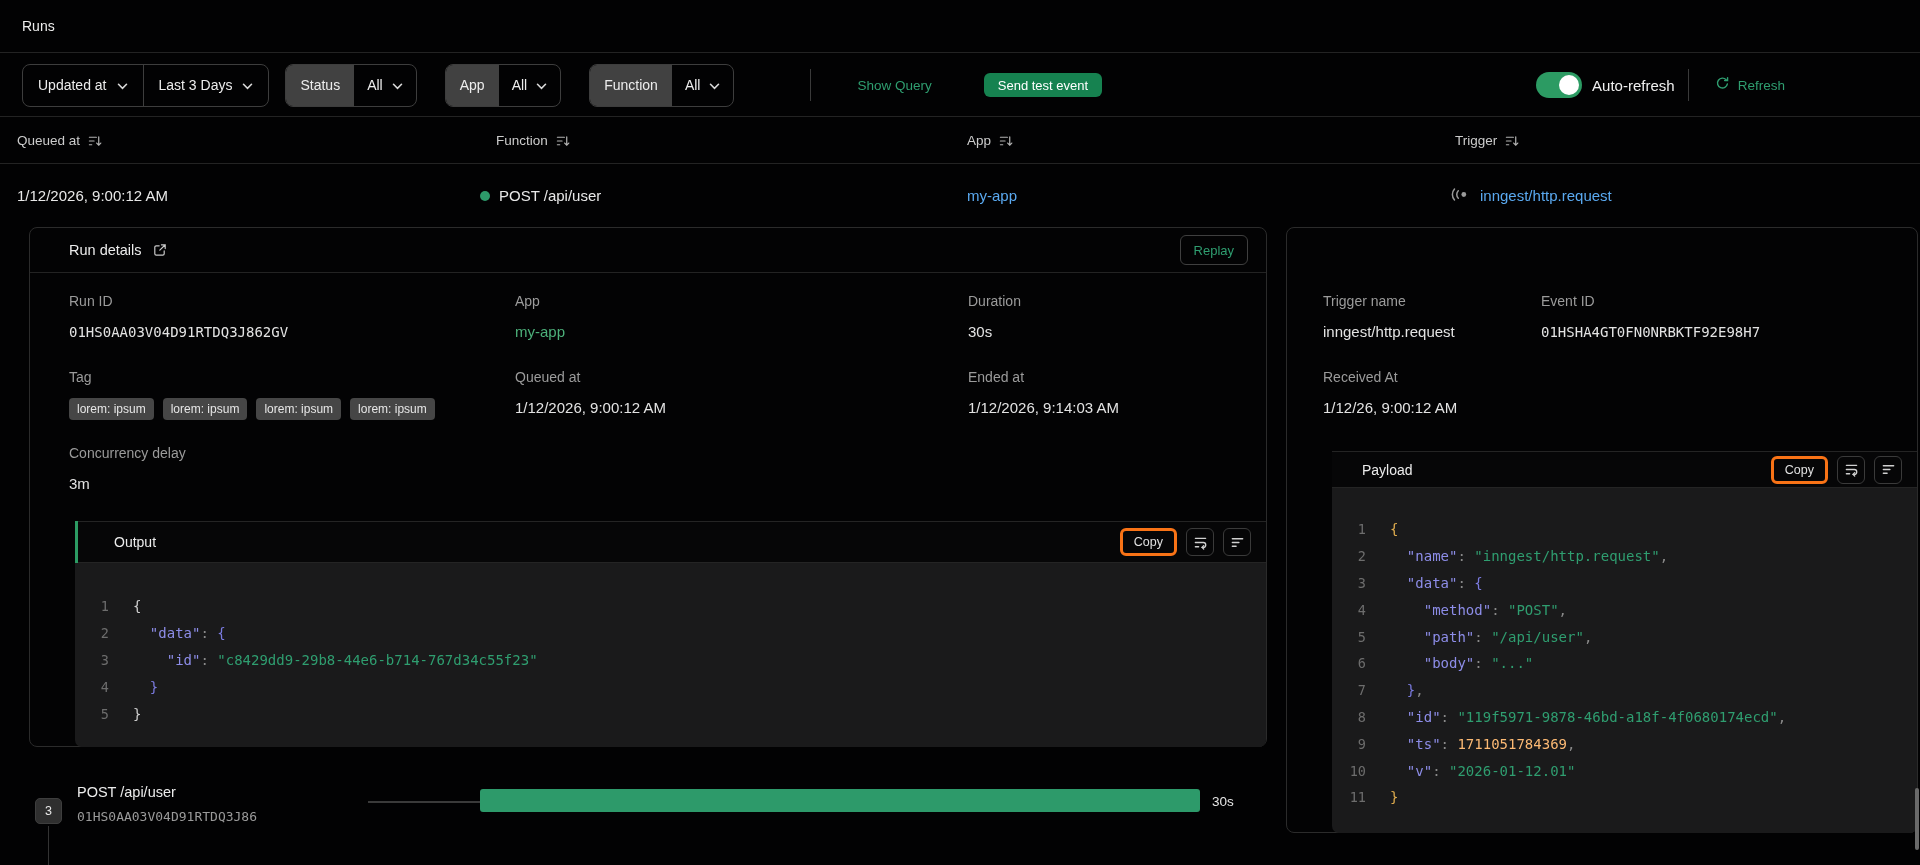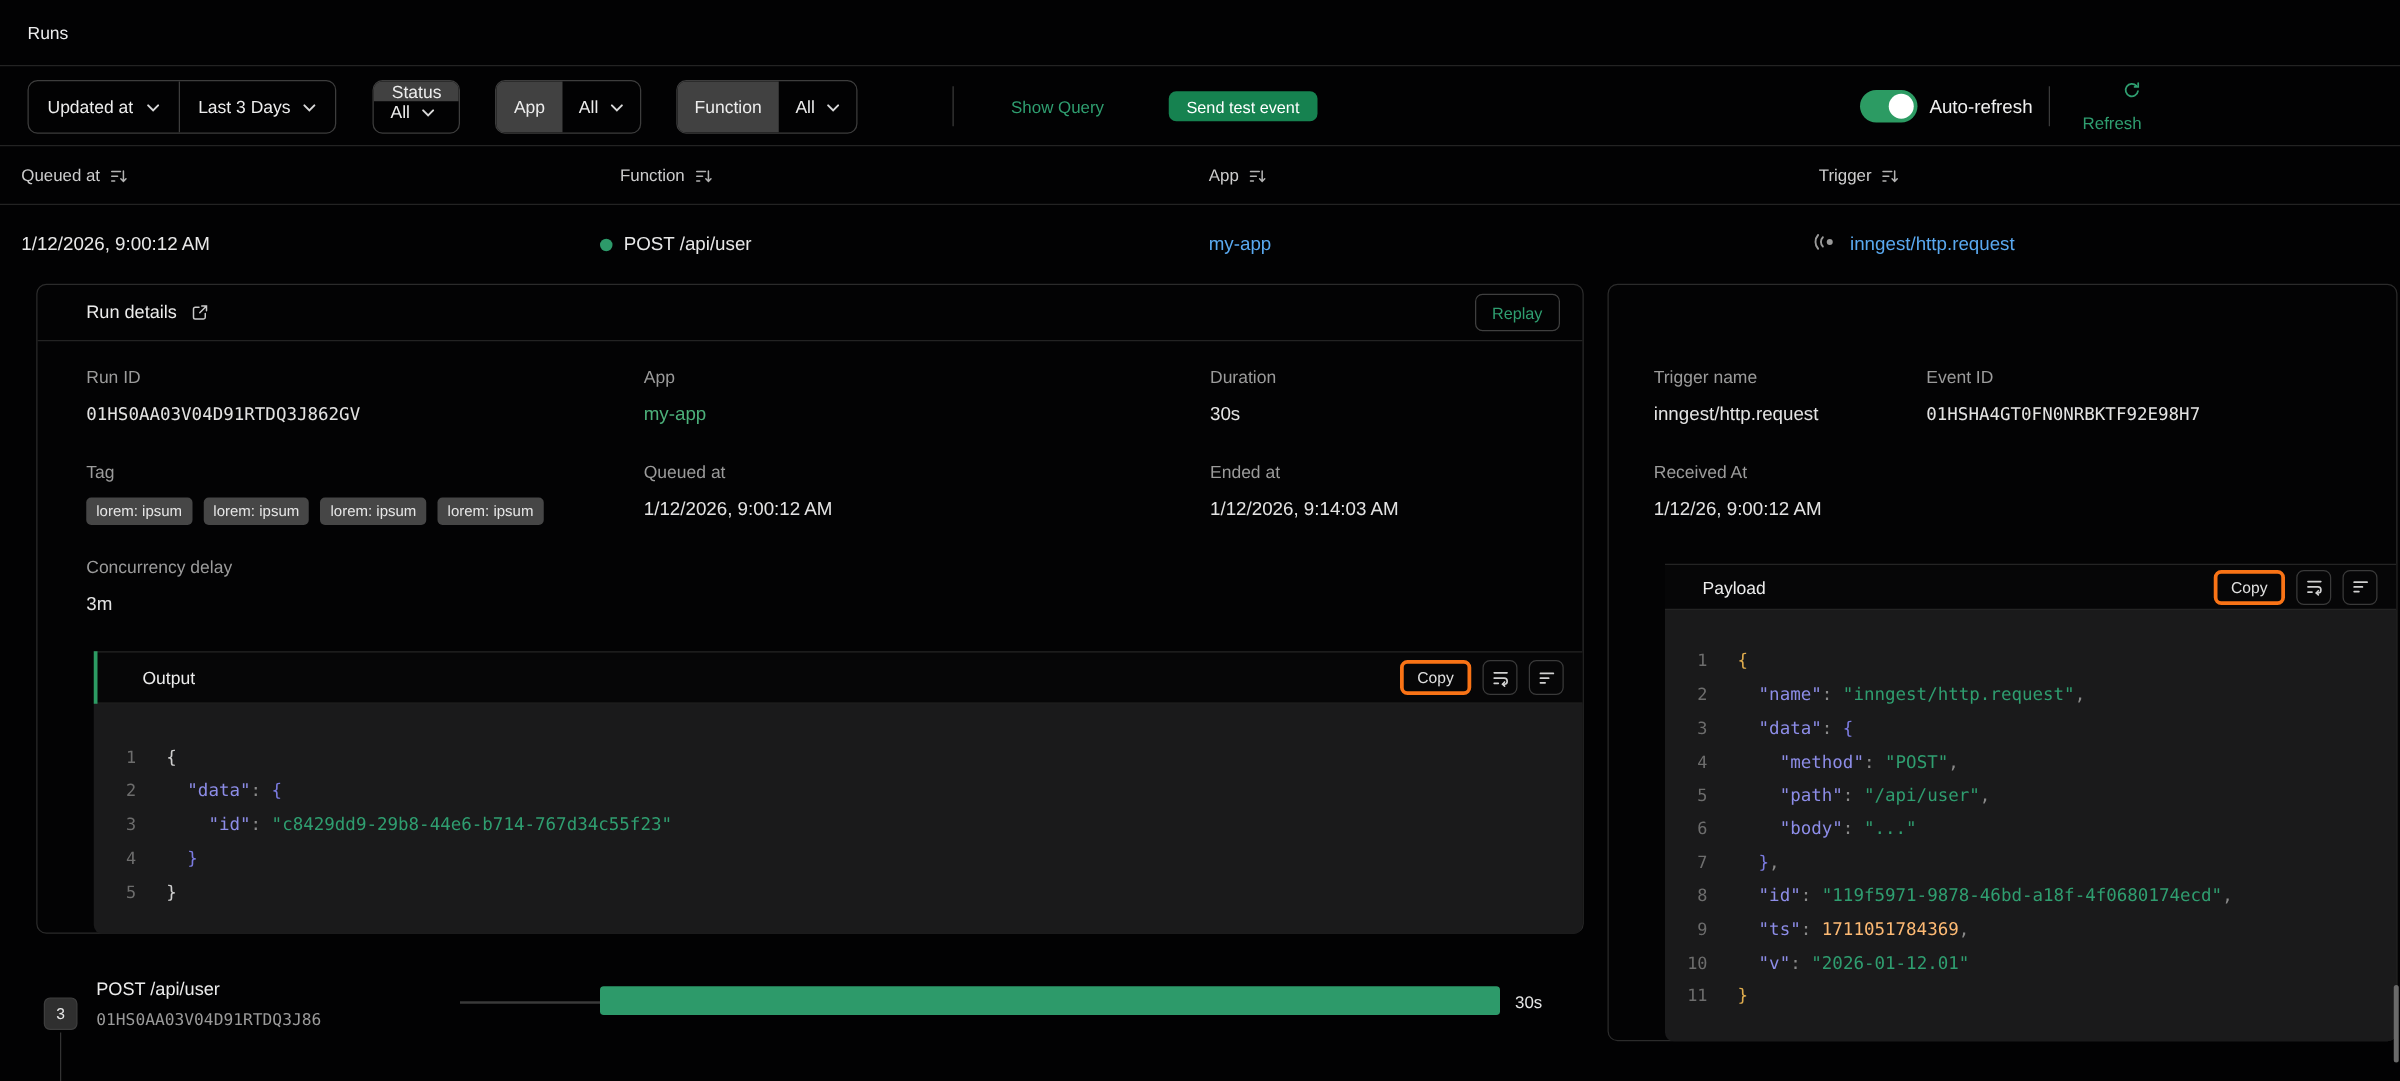--- a/index.html
+++ b/index.html
@@ -30,22 +30,22 @@
     color:#ededed; font-size:14px; }
   .seg-value { display:flex; align-items:center; gap:9px; padding:0 13px; color:#ededed; font-size:14px; }
   .vdivider { width:1px; height:32px; background:#3a3a3a; }
   .show-query { color:#2f9e70; font-size:13.5px; background:none; border:none; cursor:pointer; }
   .send-test { height:24px; padding:0 14px; background:#168250; color:#ffffff; font-size:13px;
     border:none; border-radius:6px; cursor:pointer; }
   .toggle { width:46px; height:26px; border-radius:13px; background:#2c9b63; position:relative; cursor:pointer; }
   .toggle .knob { position:absolute; right:3px; top:3px; width:20px; height:20px;
     border-radius:50%; background:#ffffff; }
   .autorefresh-label { font-size:15px; color:#f0f0f0; }
-  .refresh-btn { display:flex; align-items:flex-end; gap:8px; color:#2f9e70; font-size:13.5px;
-    background:none; border:none; cursor:pointer;flex-direction:column; }
+  .refresh-btn { display:flex; align-items:center; gap:8px; color:#2f9e70; font-size:13.5px;
+    background:none; border:none; cursor:pointer; }
 
   
   .grid4 { display:grid; grid-template-columns:463px 487px 483px 1fr; padding-left:17px; }
   .thead { position:absolute; left:0; top:118px; width:1920px; height:46px;
     align-items:center; border-bottom:1px solid #232323; }
   .th { display:flex; align-items:center; gap:8px; font-size:13.5px; color:#cccccc; cursor:pointer; }
   .th svg { color:#b3b3b3; }
   .trow { position:absolute; left:0; top:165px; width:1920px; height:61px; align-items:center; cursor:pointer; }
   .cell { display:flex; align-items:center; font-size:15px; color:#e8e8e8; }
   .status-dot { width:10px; height:10px; border-radius:50%; background:#2d9a6a; margin-right:9px; flex:none; }
@@ -124,21 +124,21 @@
     </button>
     <div class="grp-divider"></div>
     <button class="grp-btn">
       <span>Last 3 Days</span>
       <span><svg width="11" height="7" viewBox="0 0 11 7" fill="none" stroke="#d8d8d8" stroke-width="1.6" stroke-linecap="round">
             <path d="M1.5 1.3L5.5 5.3l4-4"></path>
           </svg></span>
     </button>
   </div>
 
-  <div class="seg-group" style="margin-left:29px;flex-direction:column;">
+  <div class="seg-group" style="margin-left:16px;">
     <span class="seg-label">Status</span>
     <span class="seg-value">
       <span>All</span>
       <span><svg width="11" height="7" viewBox="0 0 11 7" fill="none" stroke="#d8d8d8" stroke-width="1.6" stroke-linecap="round">
             <path d="M1.5 1.3L5.5 5.3l4-4"></path>
           </svg></span>
     </span>
   </div>
 
   <div class="seg-group" style="margin-left:28px;">

